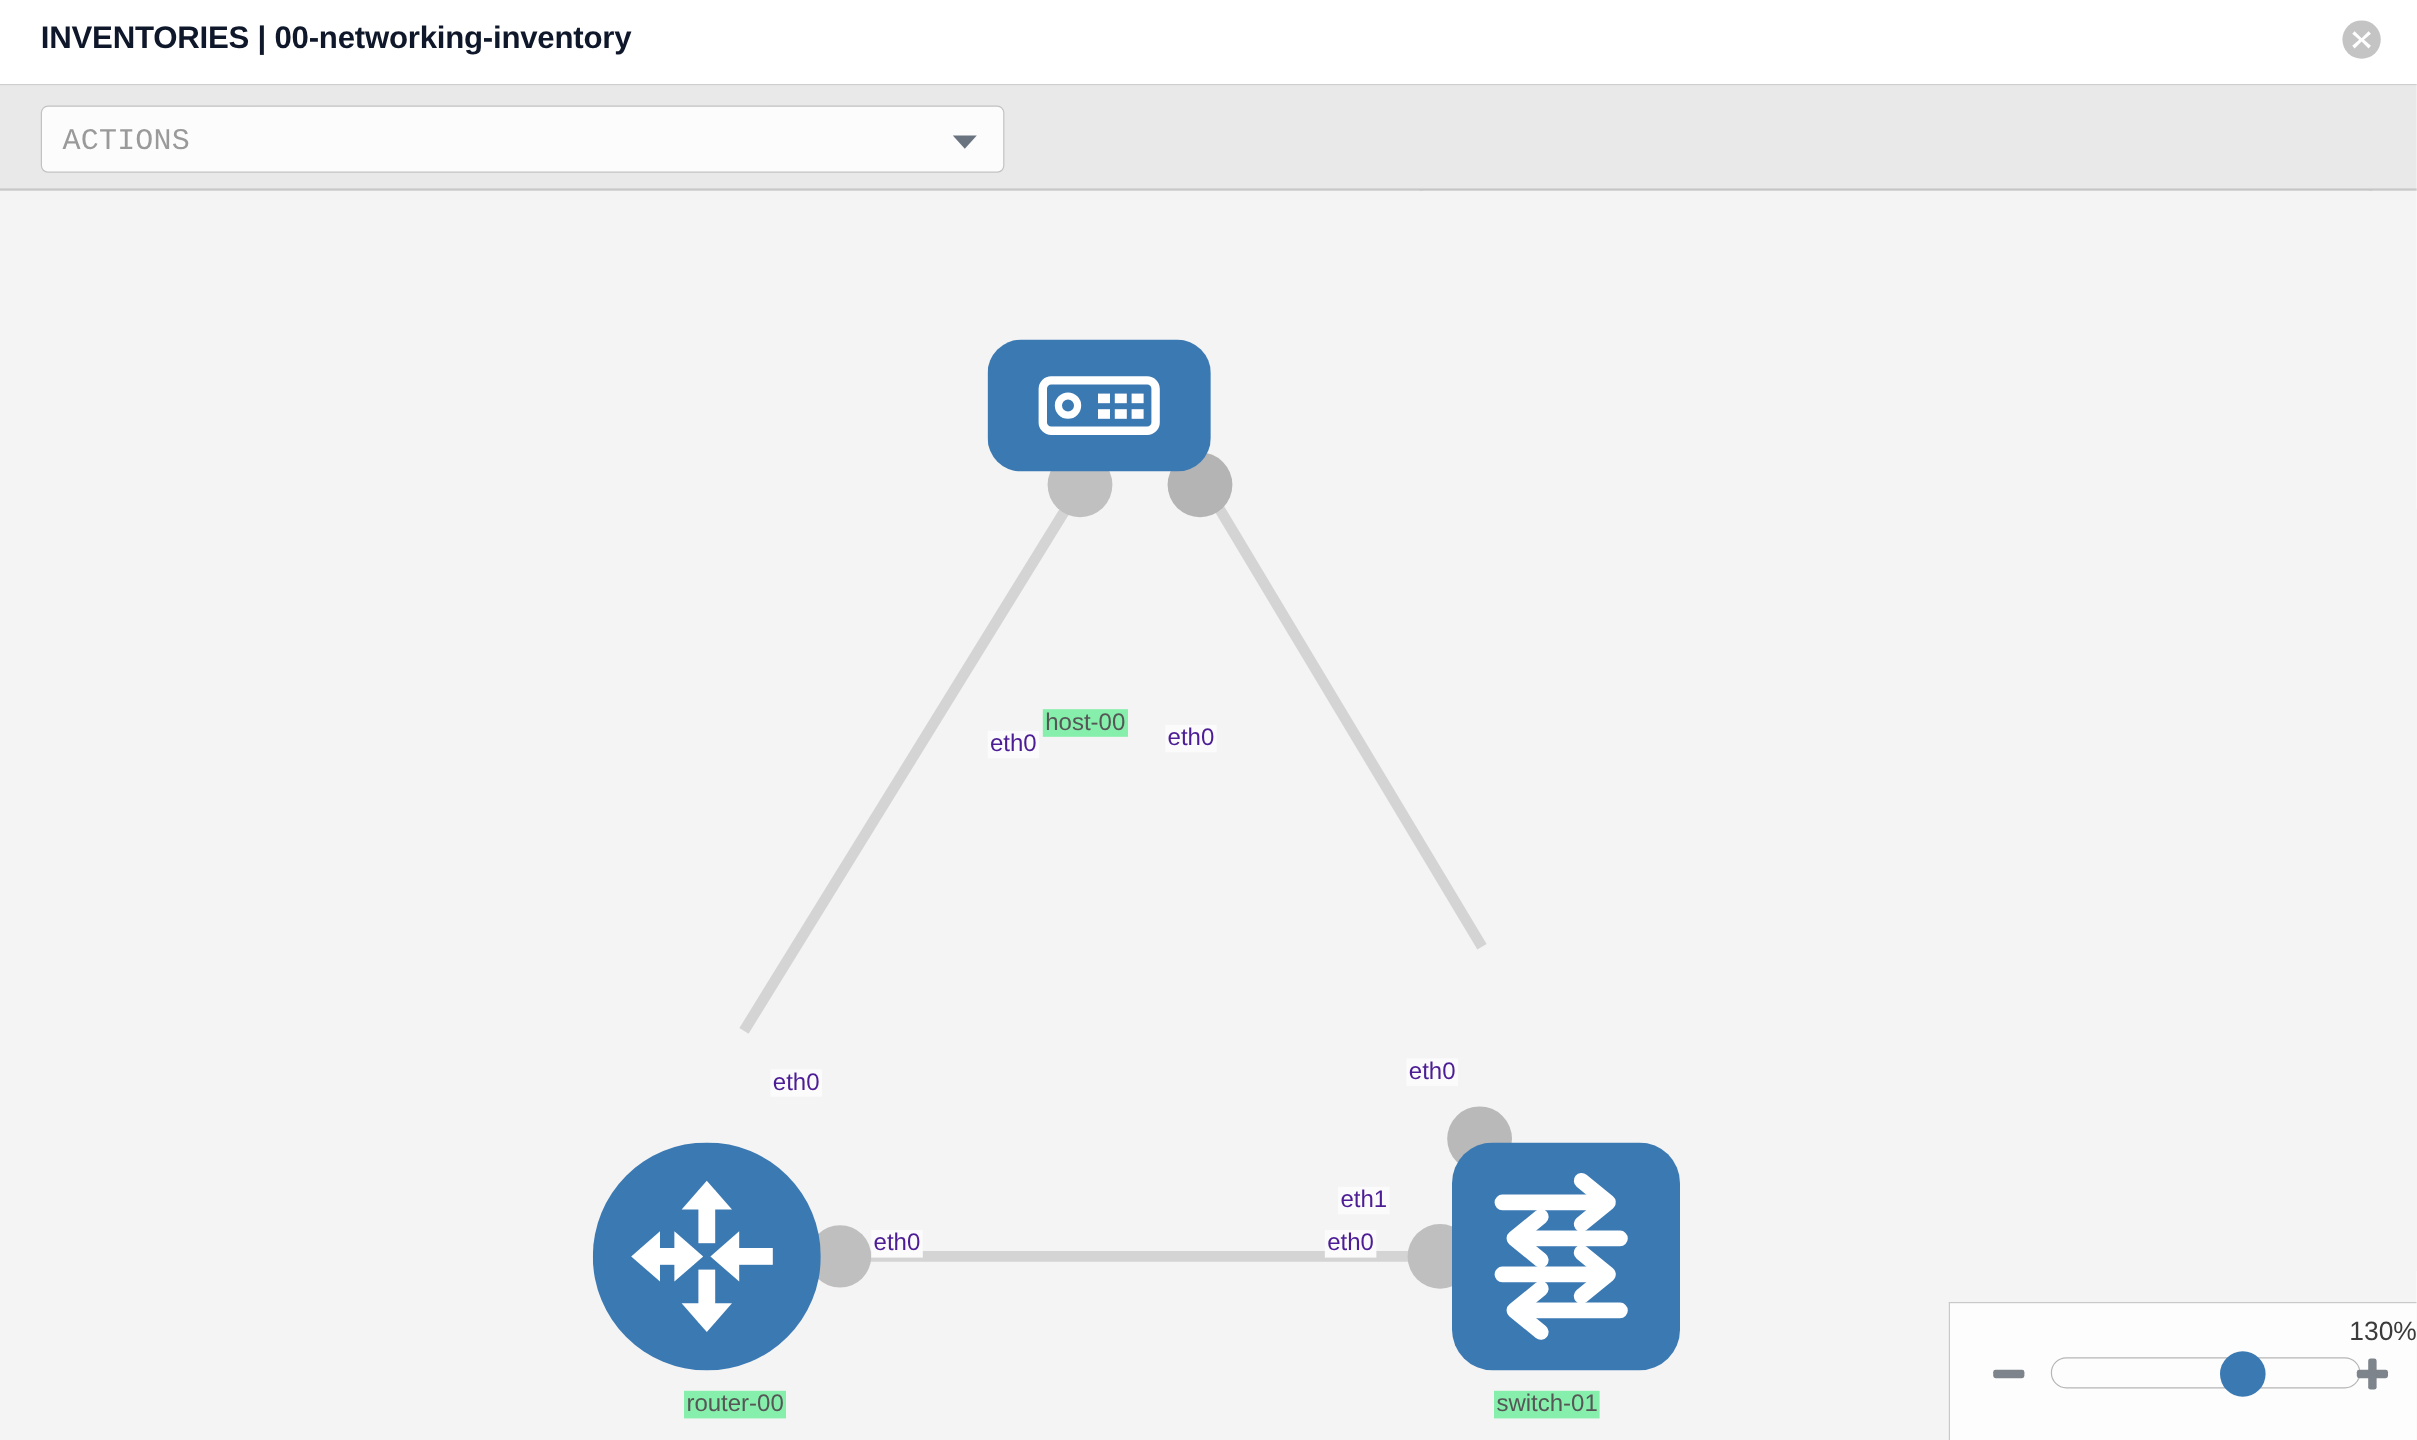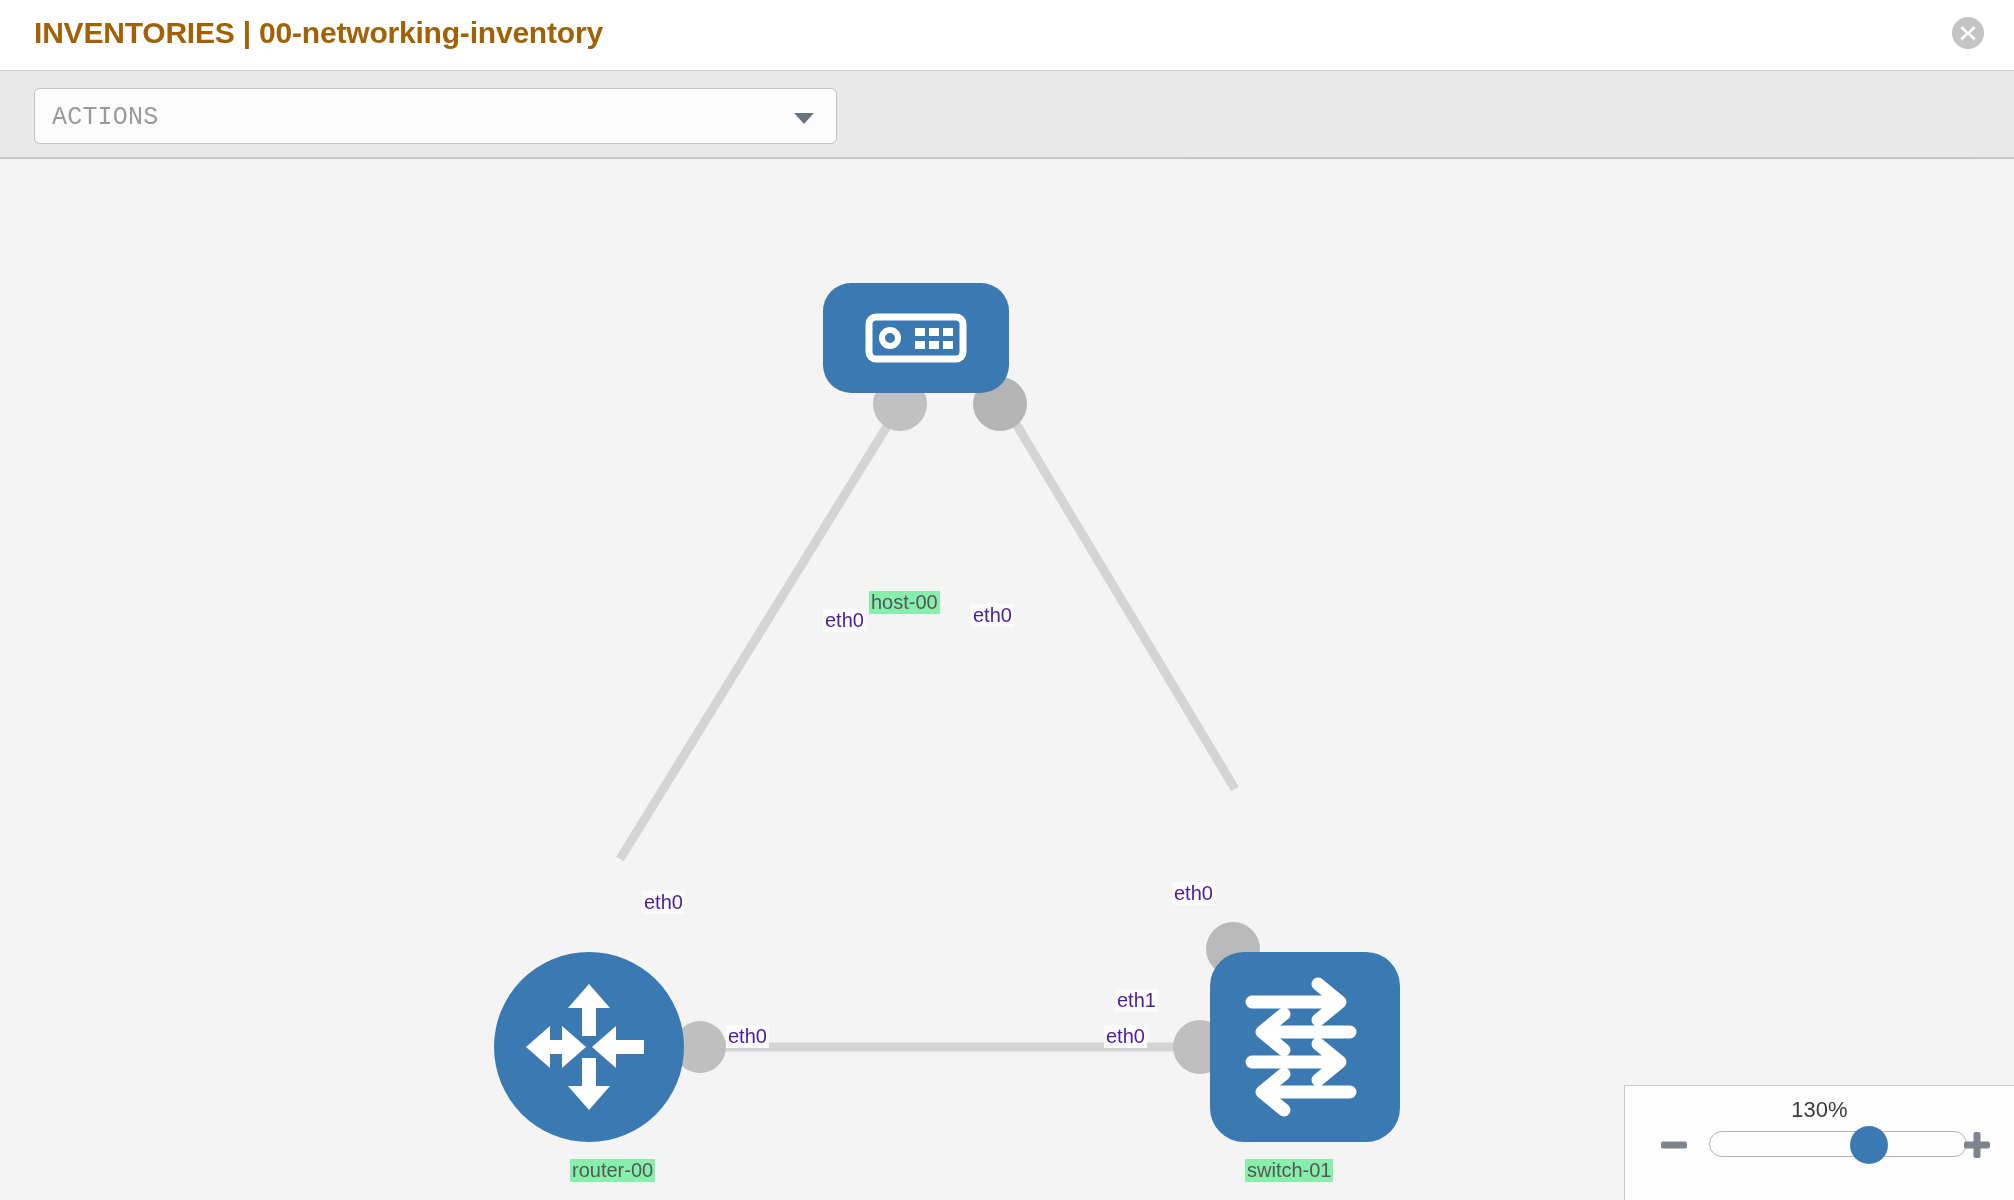--- a/index.html
+++ b/index.html
@@ -12,21 +12,21 @@
   }
   #app { position: relative; width: 2014px; height: 1200px; background: #ffffff; }
 
   
   .header {
     position: absolute; left: 0; top: 0; width: 2014px; height: 70px;
     background: #ffffff;
   }
   .header-title {
     position: absolute; left: 34px; top: 16px;
-    font-size: 30px; font-weight: bold; color: #a16207;
+    font-size: 26px; font-weight: bold; color: #0f172a;
     letter-spacing: -0.2px; white-space: nowrap;
   }
   .close-btn {
     position: absolute; right: 30px; top: 17px;
     width: 32px; height: 32px; border-radius: 50%;
     background: #c4c4c4; cursor: pointer;
   }
   .close-btn svg { position: absolute; left: 7px; top: 7px; }
 
   
@@ -101,21 +101,21 @@
   
   .zoom-panel {
     position: absolute; right: 0; bottom: 0;
     width: 390px; height: 115px;
     background: #fdfdfd;
     border-top: 1px solid #c9c9c9;
     border-left: 1px solid #c9c9c9;
   }
   .zoom-value {
     position: absolute; left: 0; right: 0; top: 11px;
-    text-align: center; font-size: 22px; color: #3b3b3b;
+    text-align: right; font-size: 22px; color: #3b3b3b;
   }
   .zoom-minus, .zoom-plus {
     position: absolute; top: 44px; cursor: pointer;
     width: 30px; height: 30px;
   }
   .zoom-minus { left: 34px; }
   .zoom-plus  { right: 22px; }
   .zoom-track {
     position: absolute; left: 84px; top: 45px;
     width: 258px; height: 26px;

